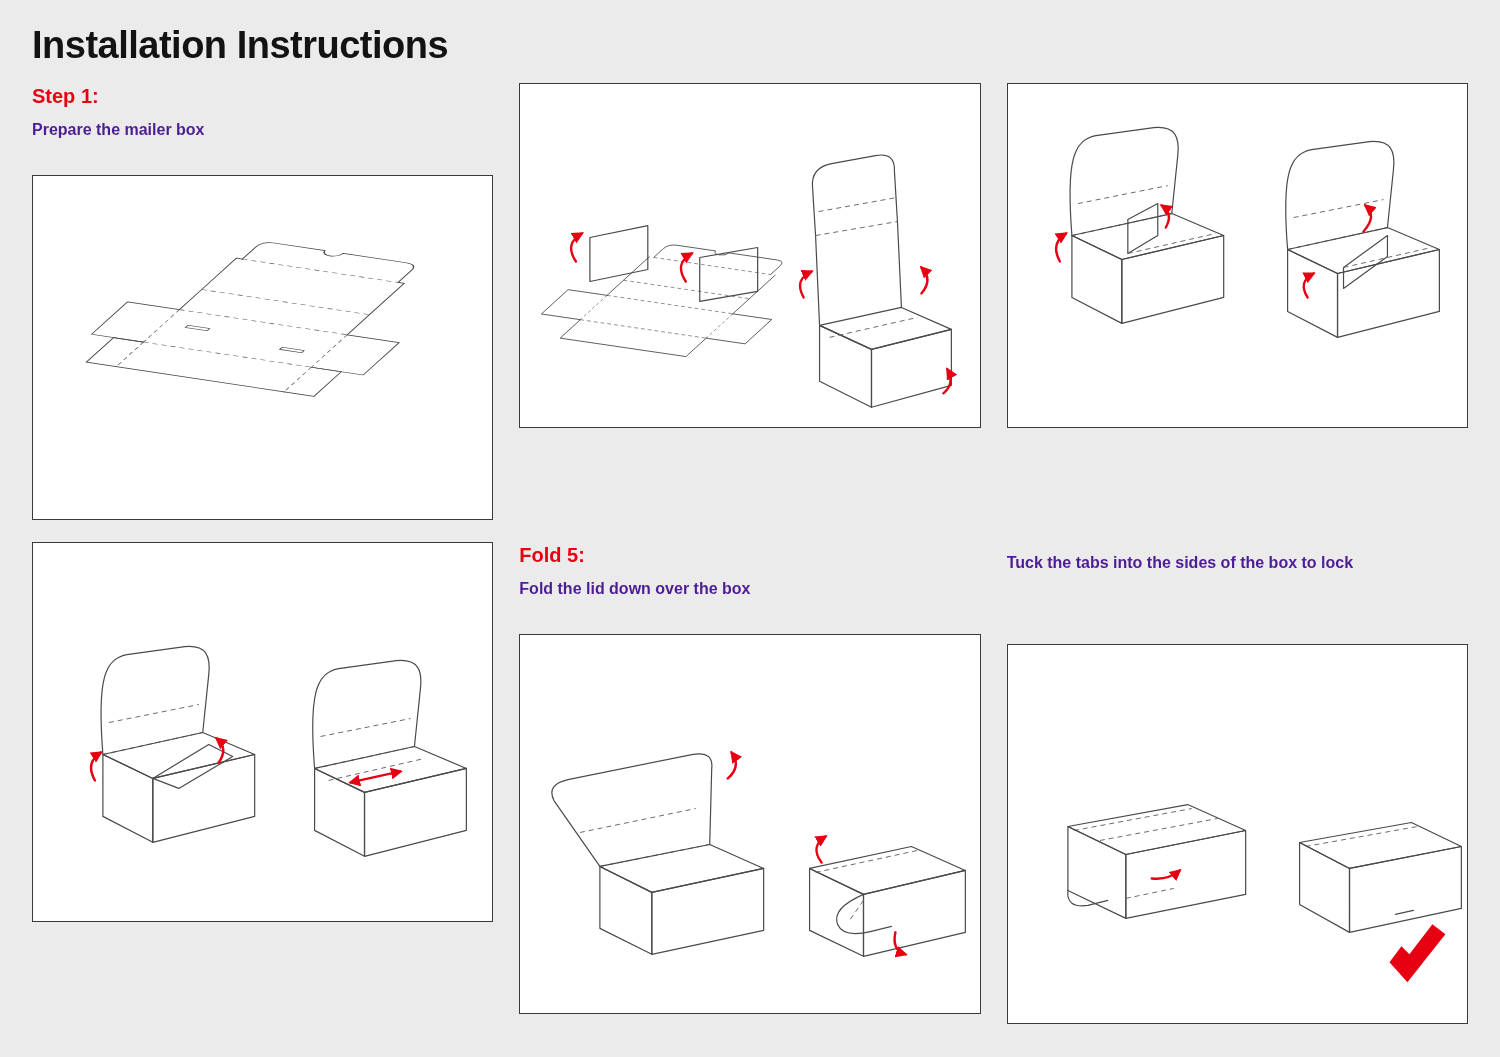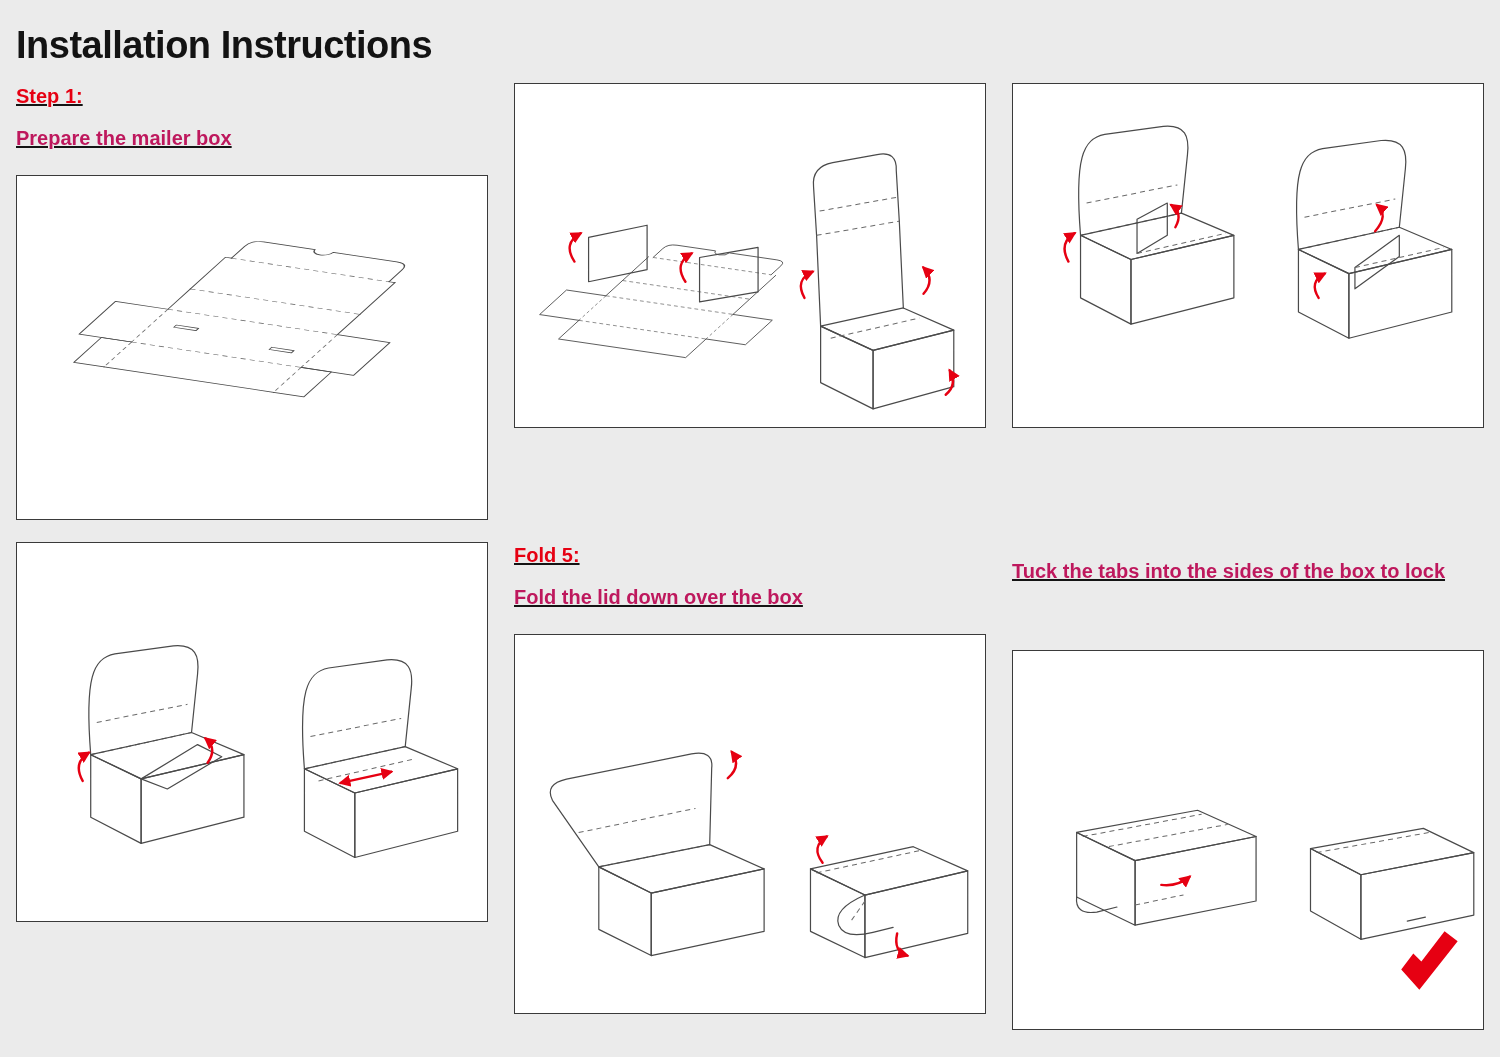--- a/index.html
+++ b/index.html
@@ -1,22 +1,22 @@
 <!DOCTYPE html>
 <html><head>
 <meta charset="utf-8">
 <style>
   html,body{margin:0;padding:0;background:#ebebeb;font-family:"Liberation Sans",sans-serif;color:#141414;}
-  .sheet{width:1500px;height:1057px;box-sizing:border-box;padding:18px 16px;overflow:hidden;}
+  .sheet{width:1500px;height:1057px;box-sizing:border-box;padding:18px 32px;overflow:hidden;}
   .page-title{font-size:38px;font-weight:800;letter-spacing:-0.5px;margin:6px 0 16px 0;color:#131313;}
-  .grid{display:grid;grid-template-columns:repeat(3,1fr);column-gap:26px;text-decoration:underline;}
+  .grid{display:grid;grid-template-columns:repeat(3,1fr);column-gap:26px;}
   .row2{margin-top:22px;}
   .step-header{min-height:92px;}
   .step-label{font-size:20px;font-weight:700;color:#e60012;line-height:1.3;}
-  .step-desc{font-size:20px;font-weight:700;color:#be185d;line-height:1.35;margin-top:16px;}
+  .step-desc{font-size:16px;font-weight:700;color:#4c1d95;line-height:1.35;margin-top:10px;}
   .panel{background:#ffffff;border:1px solid #3a3a3a;box-sizing:border-box;}
   .r1 .panel{height:345px;}
   .r2 .panel{height:380px;}
   .panel svg{width:100%;height:100%;display:block;}
   .ln{fill:none;stroke:#4a4a4a;stroke-width:1.2;stroke-linejoin:round;stroke-linecap:round;}
   .dash{fill:none;stroke:#6a6a6a;stroke-width:1;stroke-dasharray:5 4;stroke-linejoin:round;}
   .redln{fill:none;stroke:#e60012;stroke-width:2.4;stroke-linecap:round;}
   .red{fill:#e60012;stroke:none;}
 </style>
 </head>

